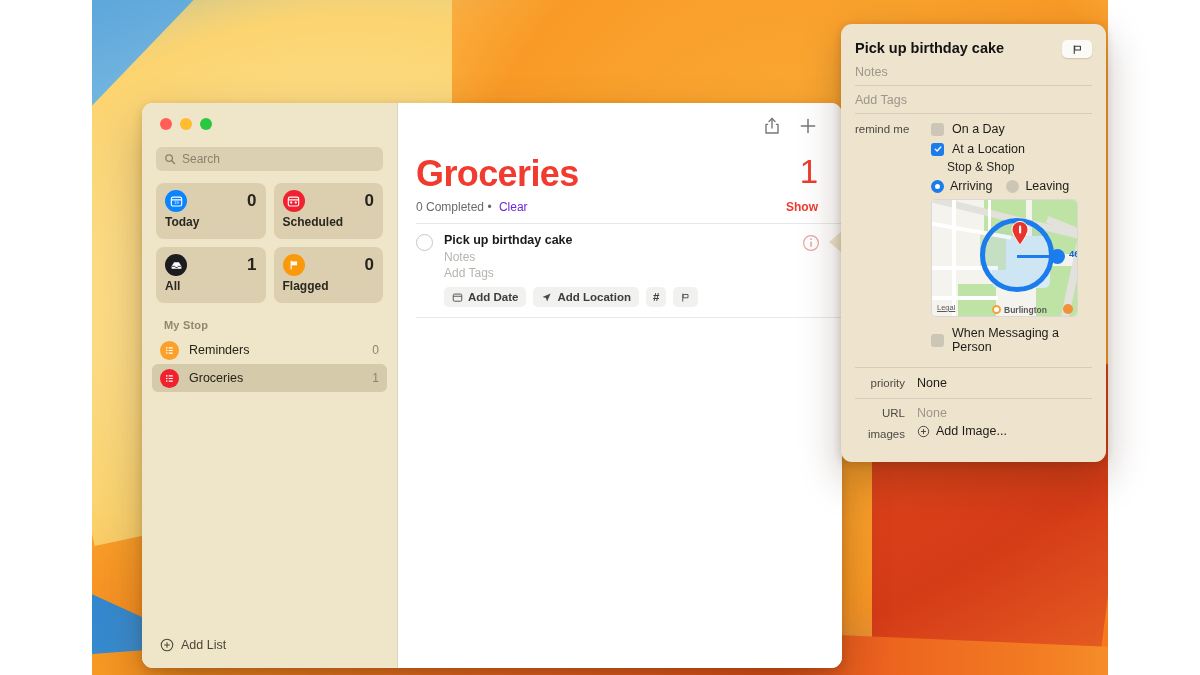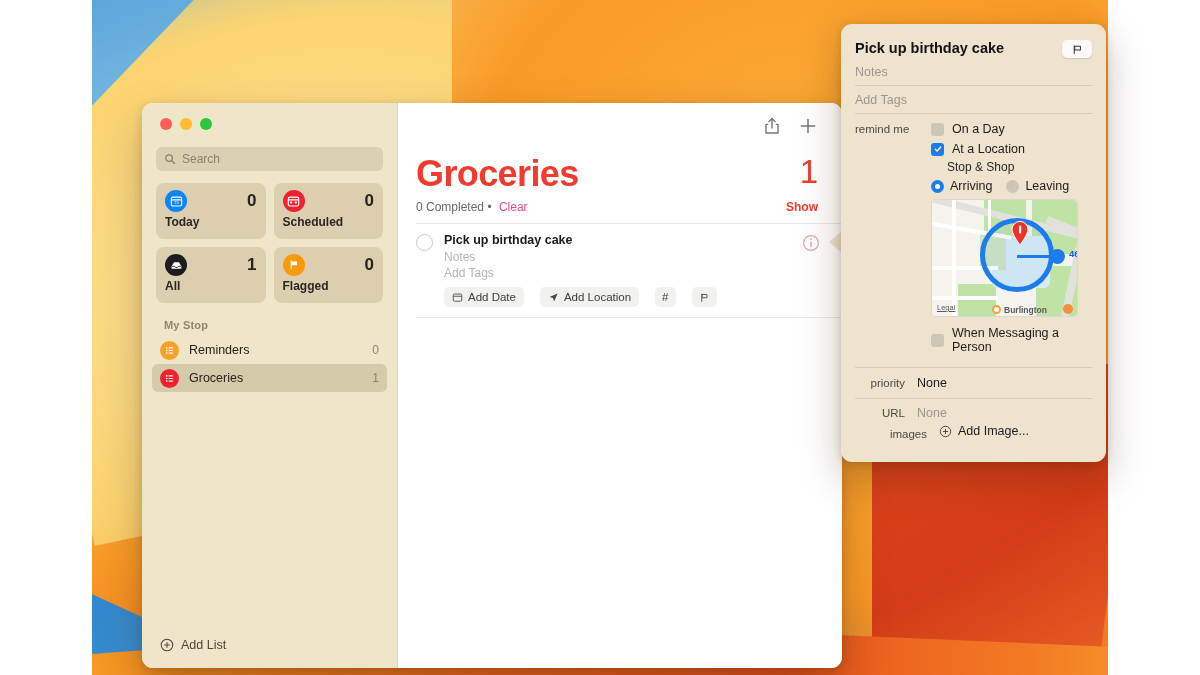--- a/index.html
+++ b/index.html
@@ -141,37 +141,37 @@
     display: flex; align-items: flex-start; justify-content: space-between;
     padding: 4px 24px 0 18px;
   }
   .list-title { font-size: 36px; font-weight: 700; color: #f03b2e; letter-spacing: -0.6px; }
   .list-total { font-size: 33px; font-weight: 400; color: #f03b2e; }
   .meta-row {
     display: flex; align-items: center; justify-content: space-between;
     padding: 5px 24px 0 18px; font-size: 12px;
   }
   .meta-left { color: #6b6a66; }
-  .meta-clear { color: #ec4899; margin-left: 4px; }
+  .meta-clear { color: #6d28d9; margin-left: 4px; }
   .meta-show { color: #f03b2e; font-weight: 600; }
 
   .sep { height: 1px; background: rgba(0,0,0,0.09); margin: 9px 0 0 18px; }
 
   .task {
     display: flex; gap: 11px; padding: 9px 0 10px 18px; position: relative;
   }
   .task-check {
     width: 17px; height: 17px; border-radius: 50%;
     border: 1.4px solid #c9c7c2; flex: none; margin-top: 1px;
   }
   .task-body { flex: 1; }
   .task-title { font-size: 12.5px; font-weight: 700; color: #1b1b1b; }
   .task-notes { font-size: 12px; color: #b6b4af; margin-top: 3px; }
   .task-tags { font-size: 12px; color: #b6b4af; margin-top: 2px; }
-  .chips { display: flex; align-items: flex-end; gap: 16px; margin-top: 7px; }
+  .chips { display: flex; align-items: flex-end; gap: 7px; margin-top: 7px; font-weight: bold; }
   .chip {
     background: #f1f1ef; border-radius: 5px; height: 20px;
     display: flex; align-items: center; gap: 5px; padding: 0 8px;
     font-size: 11.5px; color: #3d3d3d;
   }
   .chip.sq { padding: 0 7px; }
   .info-ic { position: absolute; right: 22px; top: 10px; width: 18px; height: 18px; }
   .sep2 { height: 1px; background: rgba(0,0,0,0.09); margin: 0 0 0 18px; }
 
   
@@ -238,21 +238,21 @@
               border: 2px solid #f2a33c; background: #fff; }
   .burl-dot2 { position: absolute; right: 4px; bottom: 2px; width: 10px; height: 10px; border-radius:50%;
                background: #f2913c; }
 
   .msg-row { display: flex; align-items: center; gap: 8px; margin: 9px 14px 0 76px; }
   .pop-kv { display: flex; align-items: baseline; gap: 12px; padding: 8px 14px 8px 14px; }
   .kv-label { width: 50px; text-align: right; font-size: 11.5px; color: #4c4a43; flex:none; }
   .kv-val { font-size: 12.5px; color: #1d1c19; }
   .kv-val.dim { color: #9d968a; }
   .pop-kv.tight { padding-top: 7px; padding-bottom: 2px; }
-  .pop-kv.tight2 { padding-top: 2px; padding-bottom: 10px; margin-left: 22px; }
+  .pop-kv.tight2 { padding-top: 2px; padding-bottom: 10px; }
   .addimg { display:flex; align-items:center; gap:6px; font-size:12.5px; color:#1d1c19; }
 </style>
 </head>
 <body>
 
 <div id="root">
 
   <div id="desktop">
     <div class="wp-shape wp1"></div>
     <div class="wp-shape wp2"></div>

